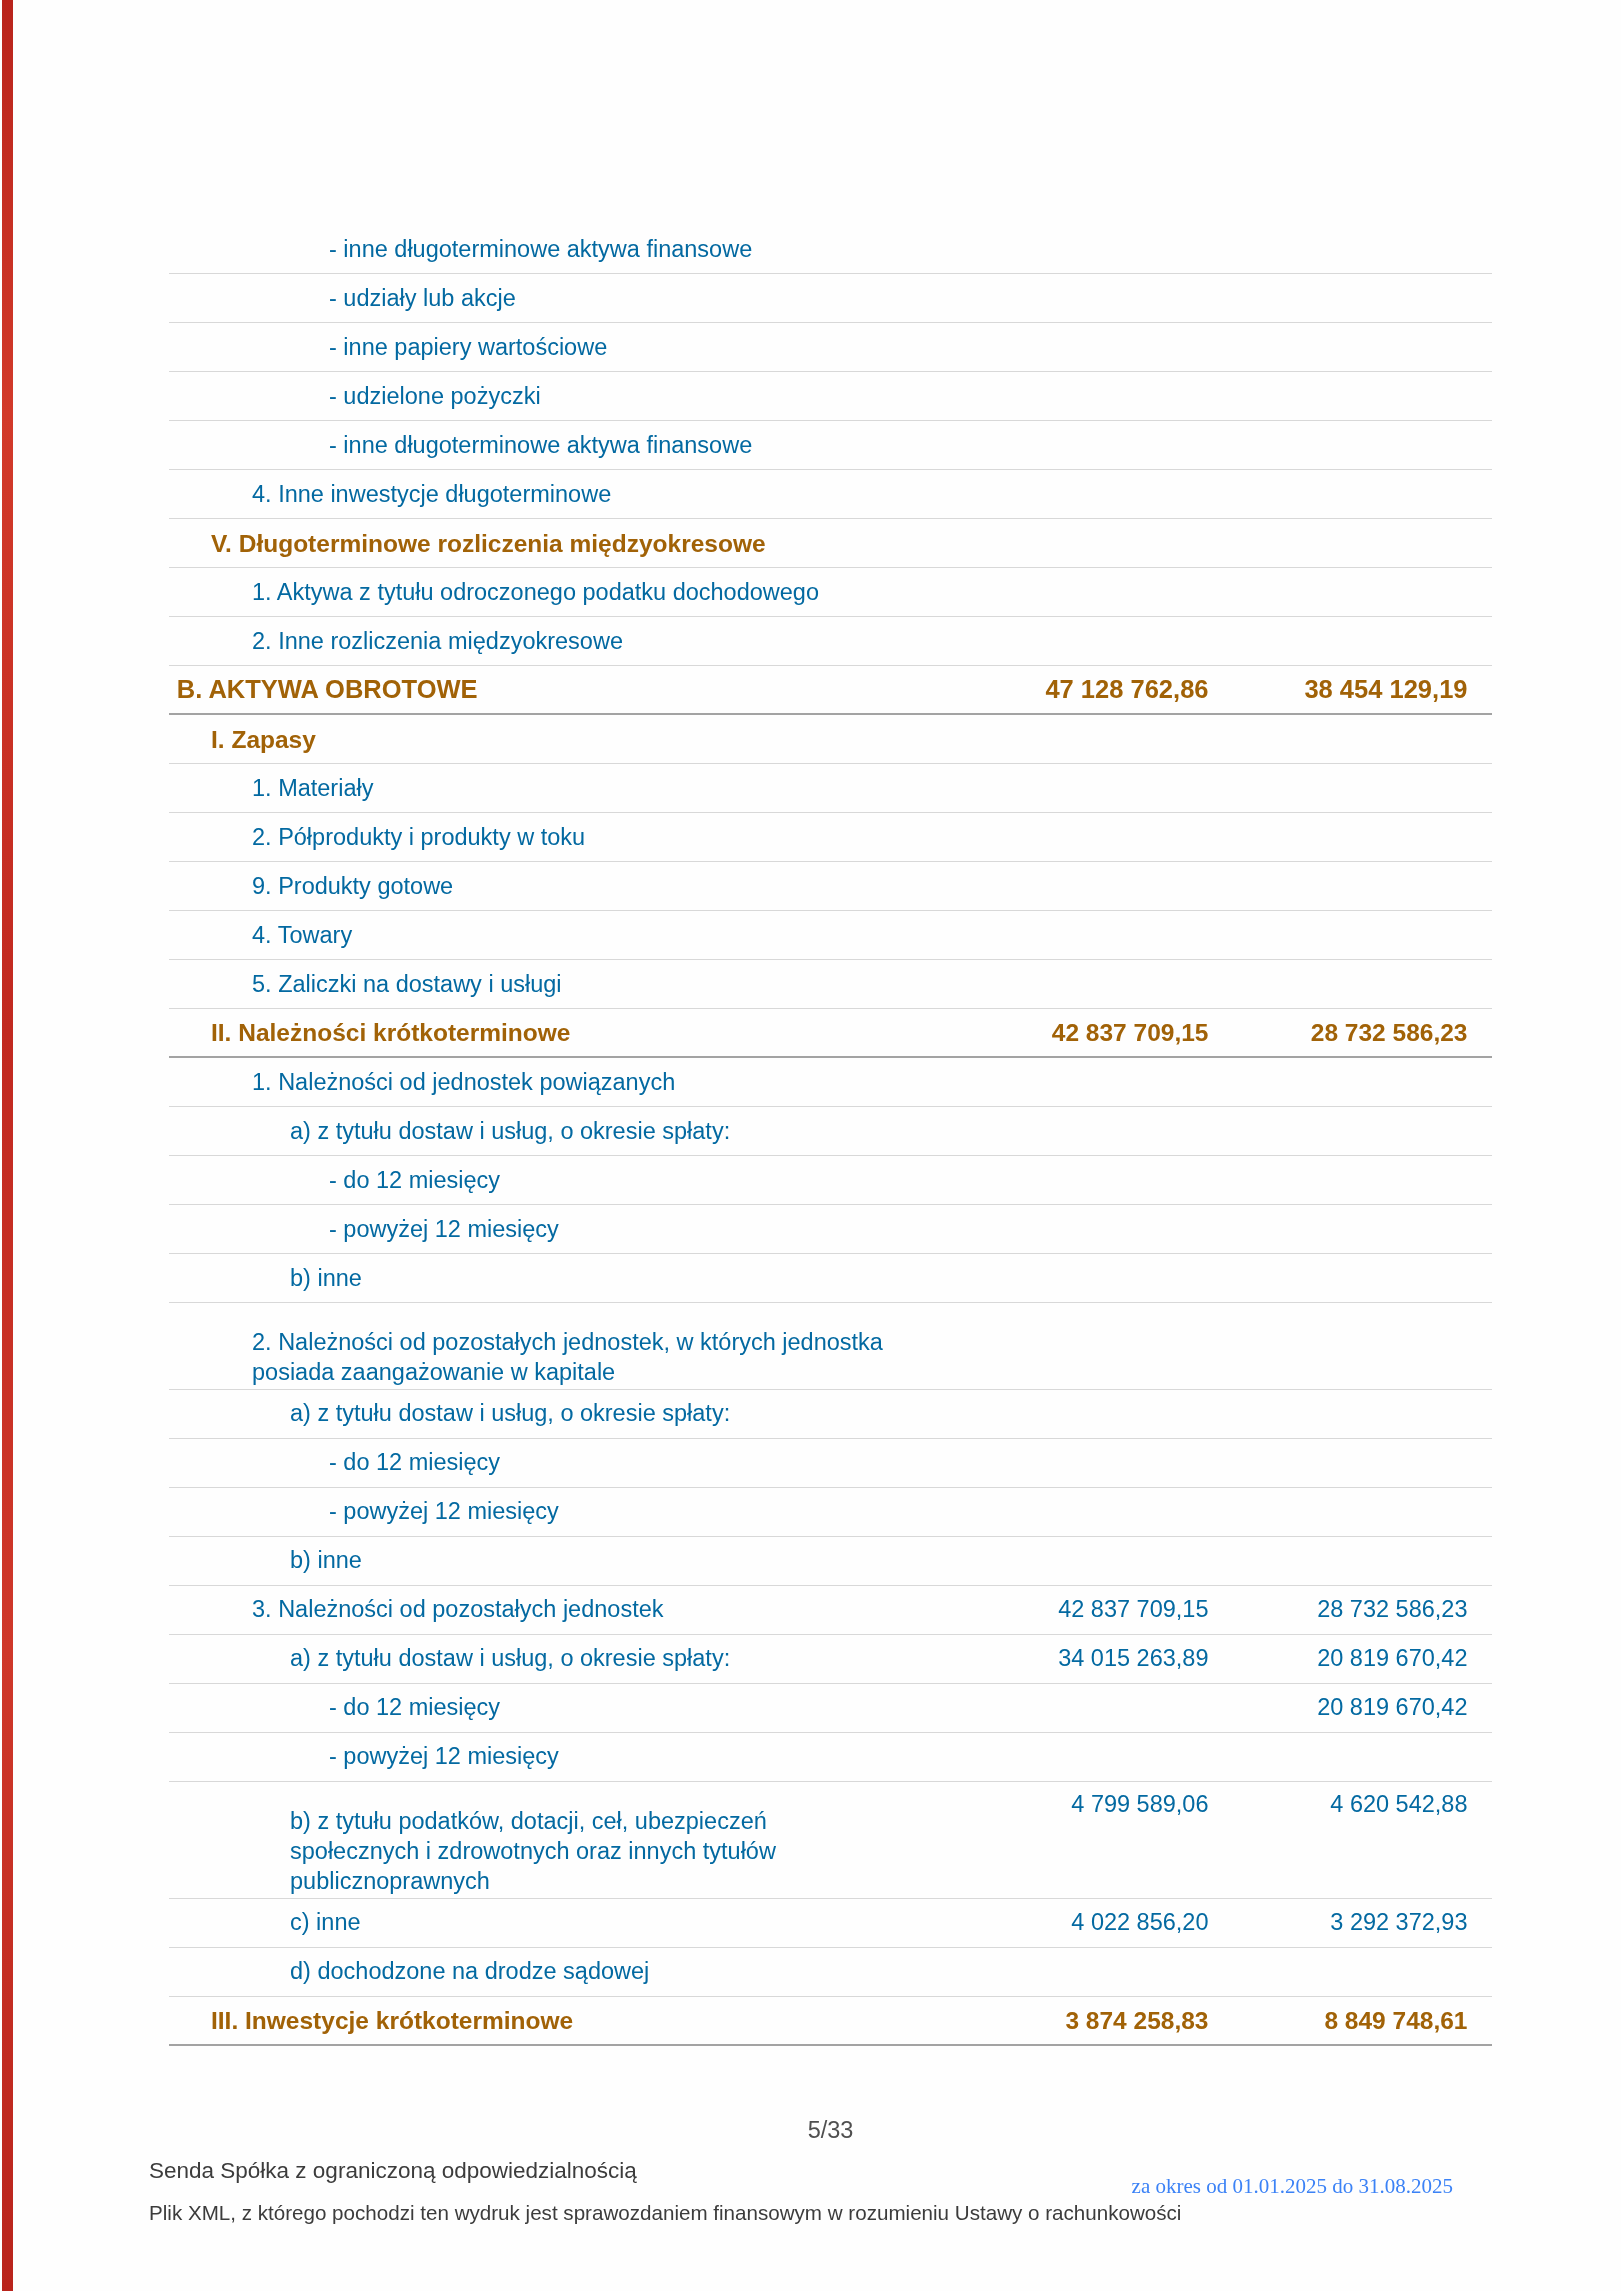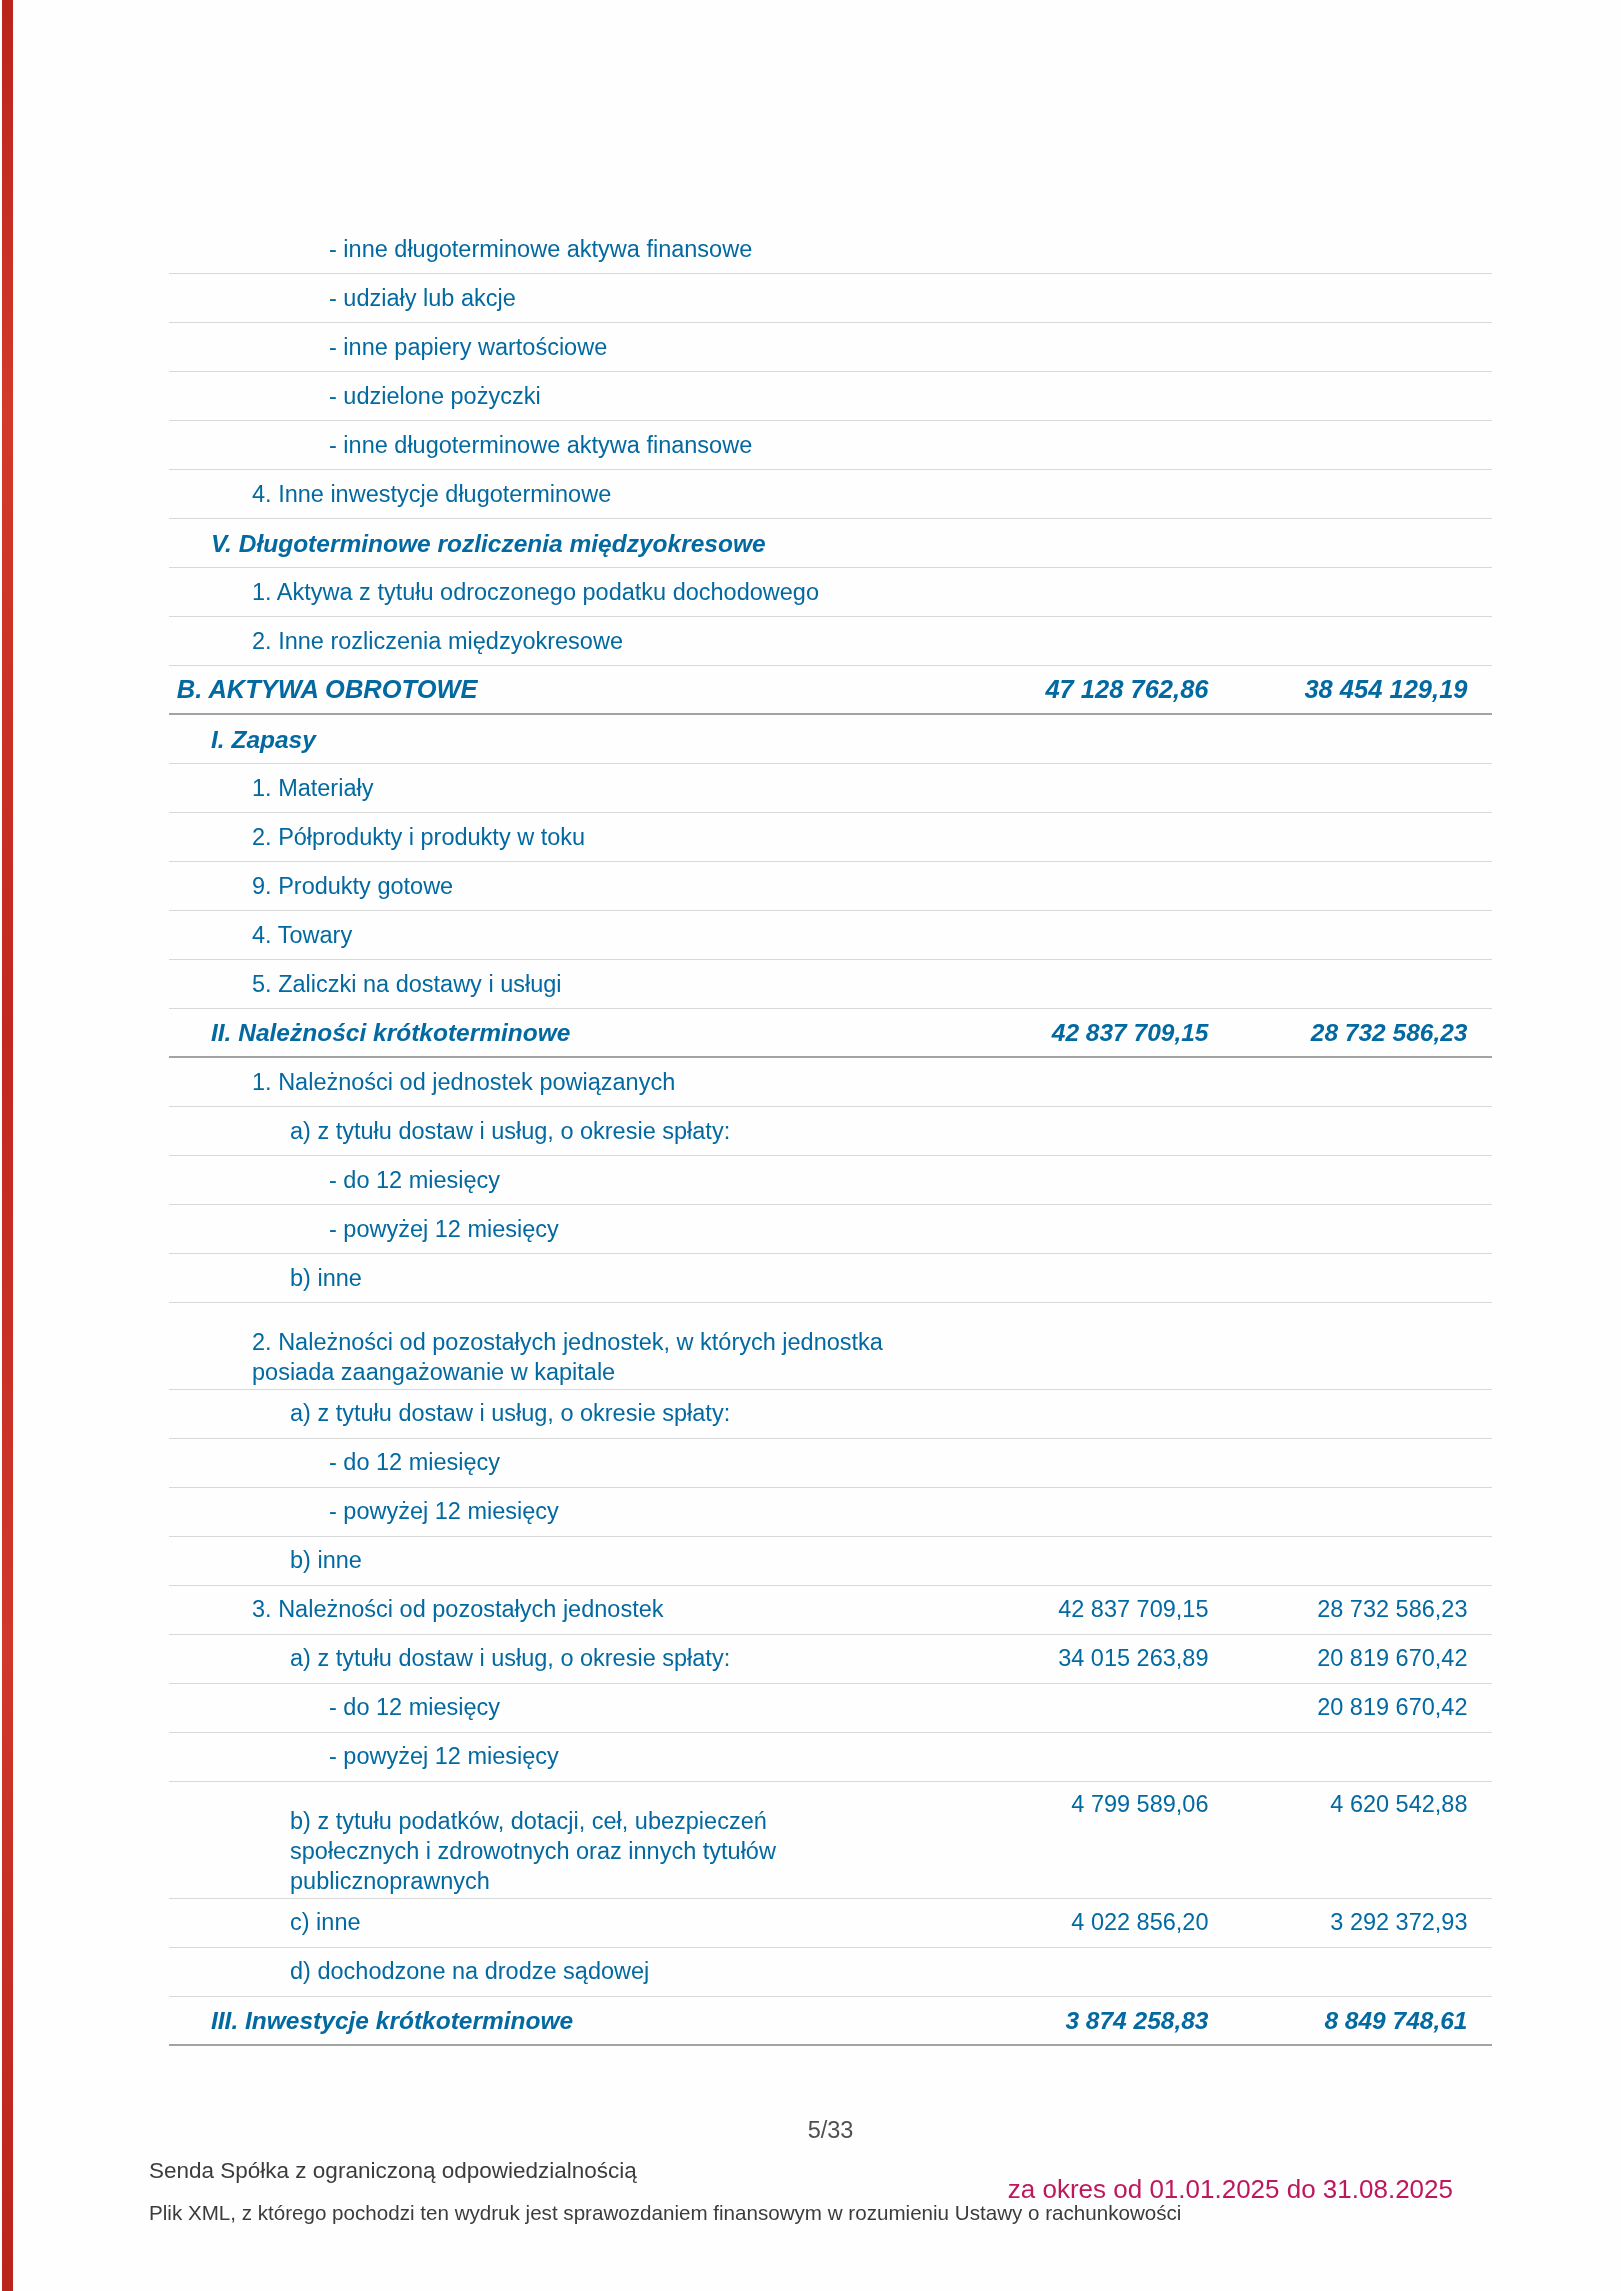--- a/index.html
+++ b/index.html
@@ -18,40 +18,40 @@
     background:linear-gradient(180deg,#b9241c 0%,#d23a2a 18%,#c12920 45%,#cf382a 72%,#b9241c 100%);
   }
   .rows{position:absolute;left:169px;top:225px;width:1323px;}
   .row{
     display:flex;align-items:center;
     box-sizing:border-box;height:49px;
     border-bottom:1px solid #d8d8d8;
     font-size:23.5px;line-height:29px;
     color:#0369a1;
   }
-  .row.bold{font-weight:bold;color:#0369a1;font-size:24.5px;font-style:italic;}
+  .row.bold{font-weight:bold;color:#a16207;font-size:24.5px;}
   .row.lvl0{font-size:25.5px;}
   .row.strong{border-bottom:2px solid #a3a3a3;}
   .row.multi{height:auto;align-items:flex-start;padding-top:3.9px;padding-bottom:2px;}
   .row.multi .label{line-height:30px;margin-top:20px;}
   .row.multi .v1,.row.multi .v2{line-height:36px;}
   .label{flex:1;}
   .indent0 .label{padding-left:7.8px;}
   .indent1 .label{padding-left:42px;}
   .indent2 .label{padding-left:83px;}
   .indent3 .label{padding-left:121px;}
   .indent4 .label{padding-left:160px;}
   .v1{width:206px;text-align:right;white-space:nowrap;}
   .v2{width:259px;padding-right:24.5px;text-align:right;white-space:nowrap;}
   .pageno{
     position:absolute;left:169px;top:2117px;width:1323px;
     text-align:center;font-size:23.5px;color:#4f4f4f;
   }
   .company{position:absolute;left:149px;top:2158px;font-size:22.5px;color:#3c3c3c;}
-  .period{position:absolute;right:168px;top:2174px;font-size:26px;color:#be185d;}
+  .period{position:absolute;right:168px;top:2174px;font-size:21px;color:#3b82f6;font-family:Liberation Serif, serif;}
   .xmlnote{position:absolute;left:149px;top:2201px;font-size:20.6px;color:#3c3c3c;}
 </style>
 </head>
 <body>
 
 <div class="page">
   <div class="scan-edge"></div>
 
   <div class="rows" id="rows">
       <div class="row indent4">

